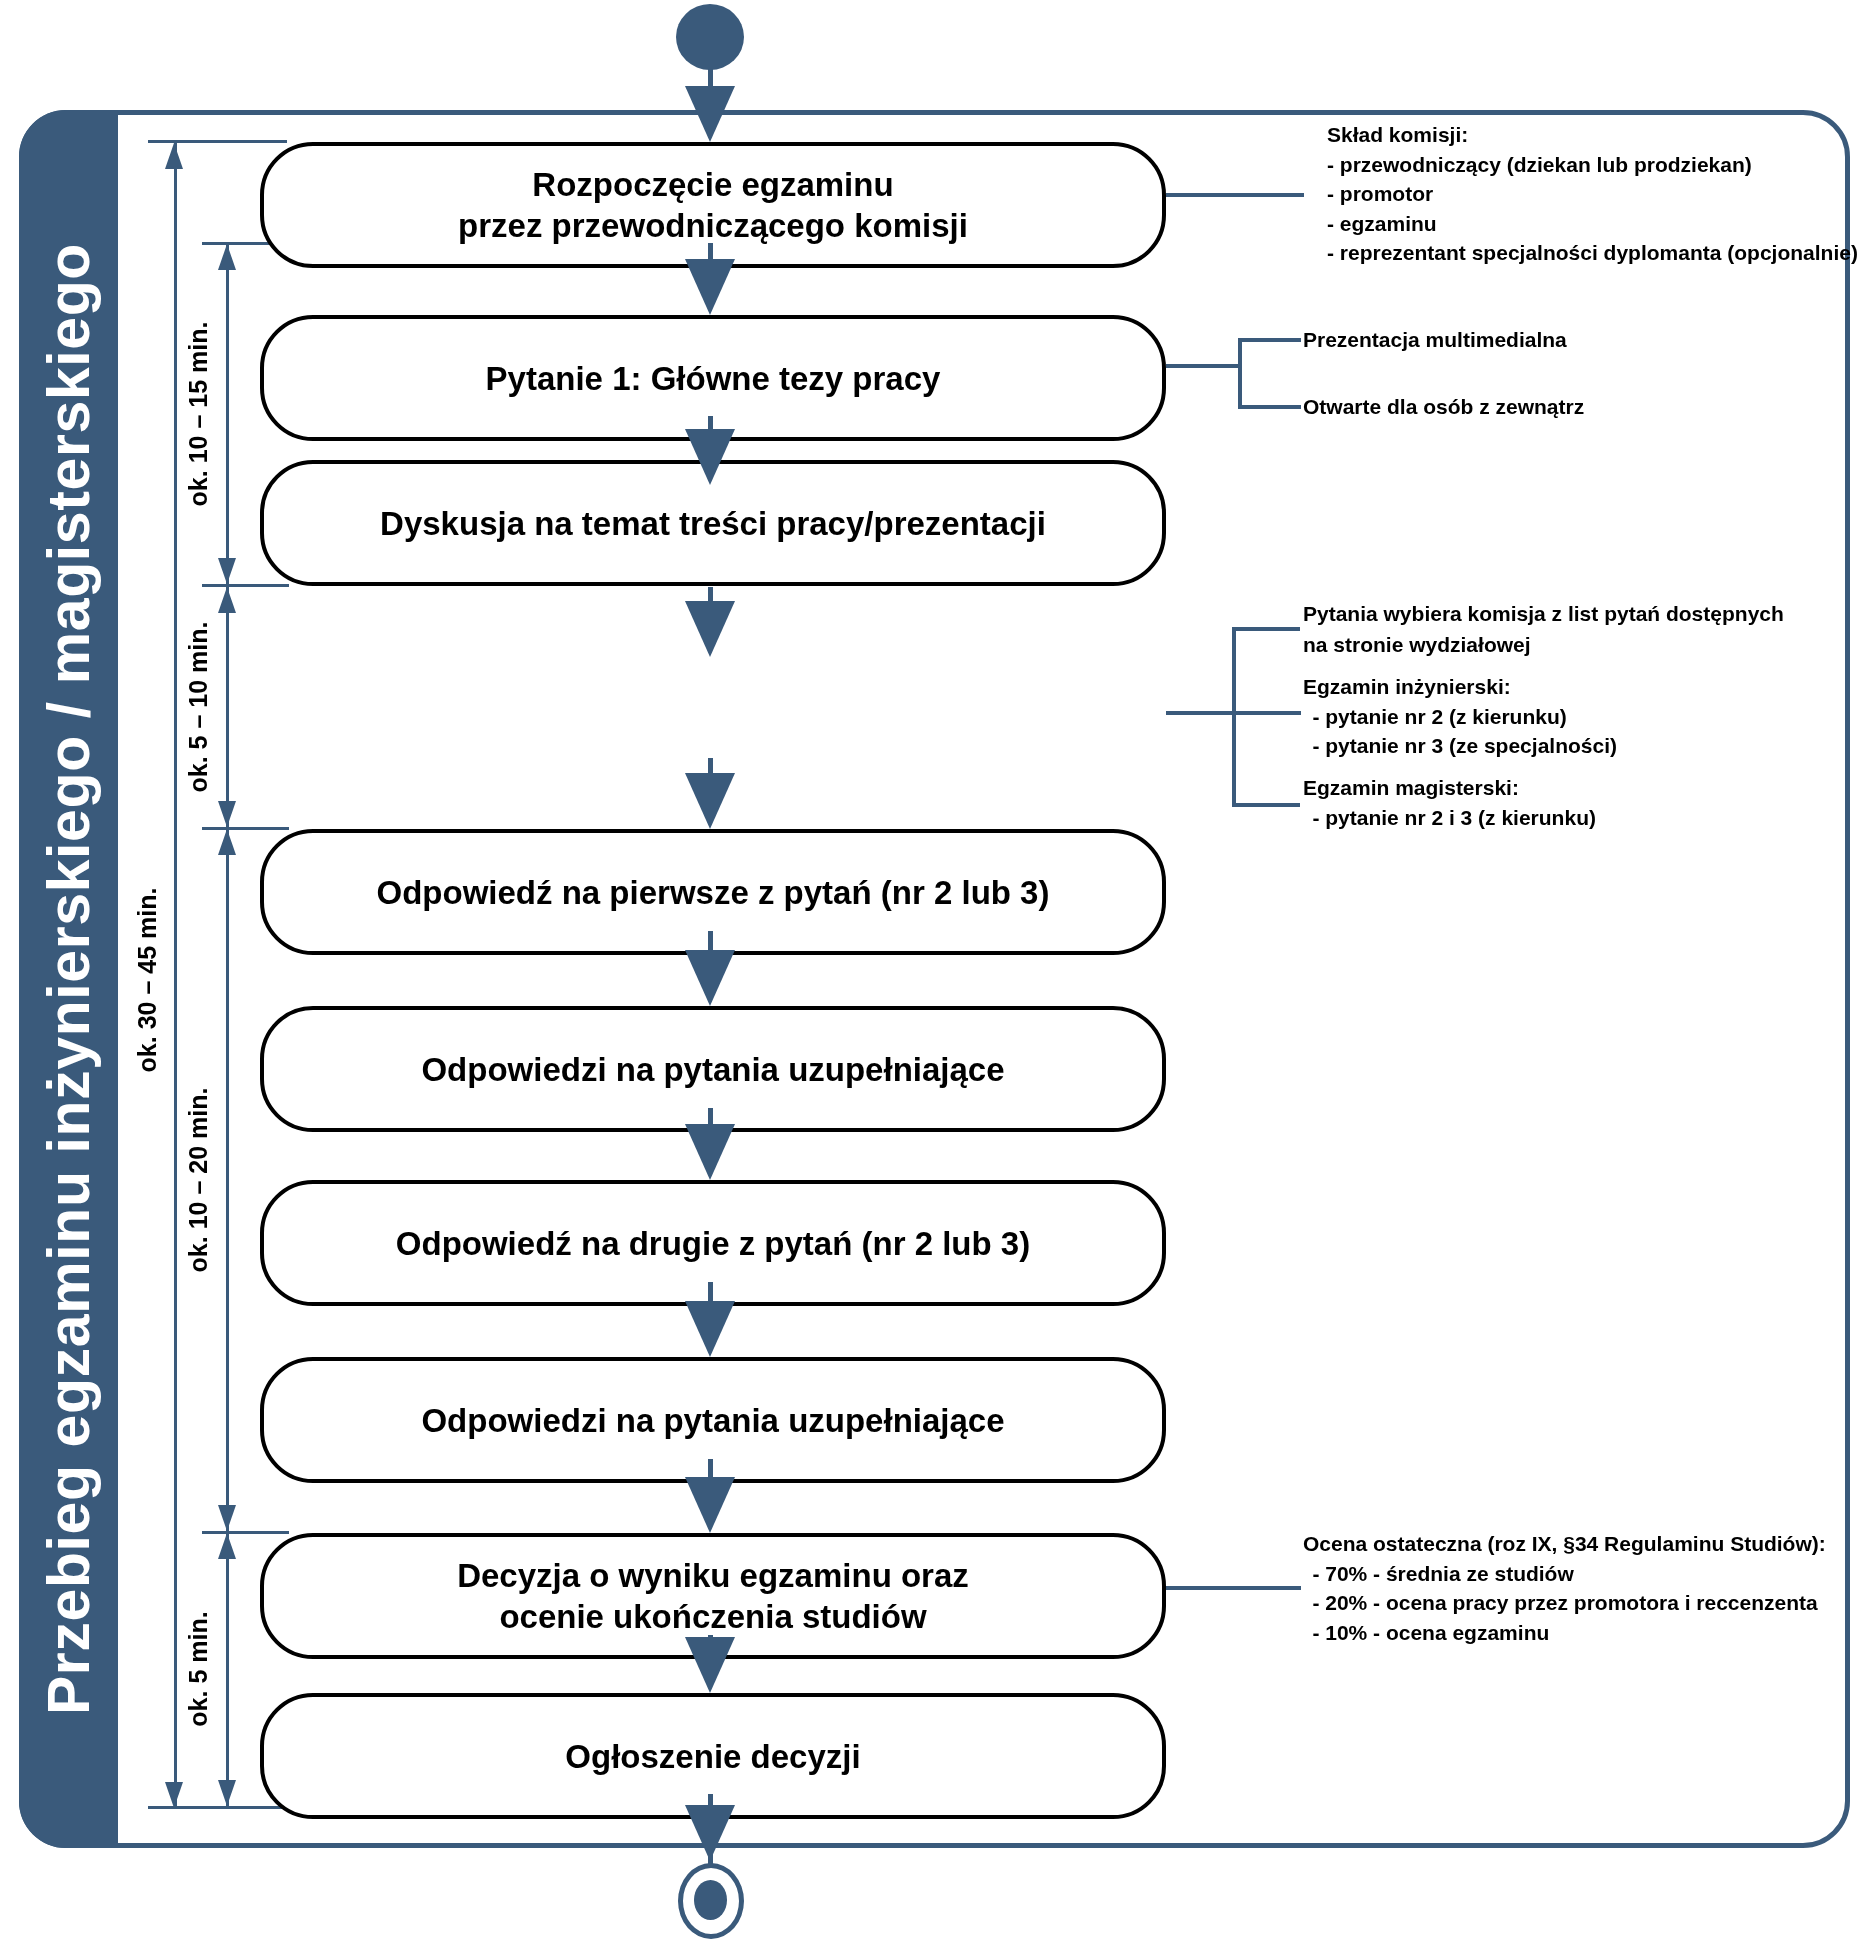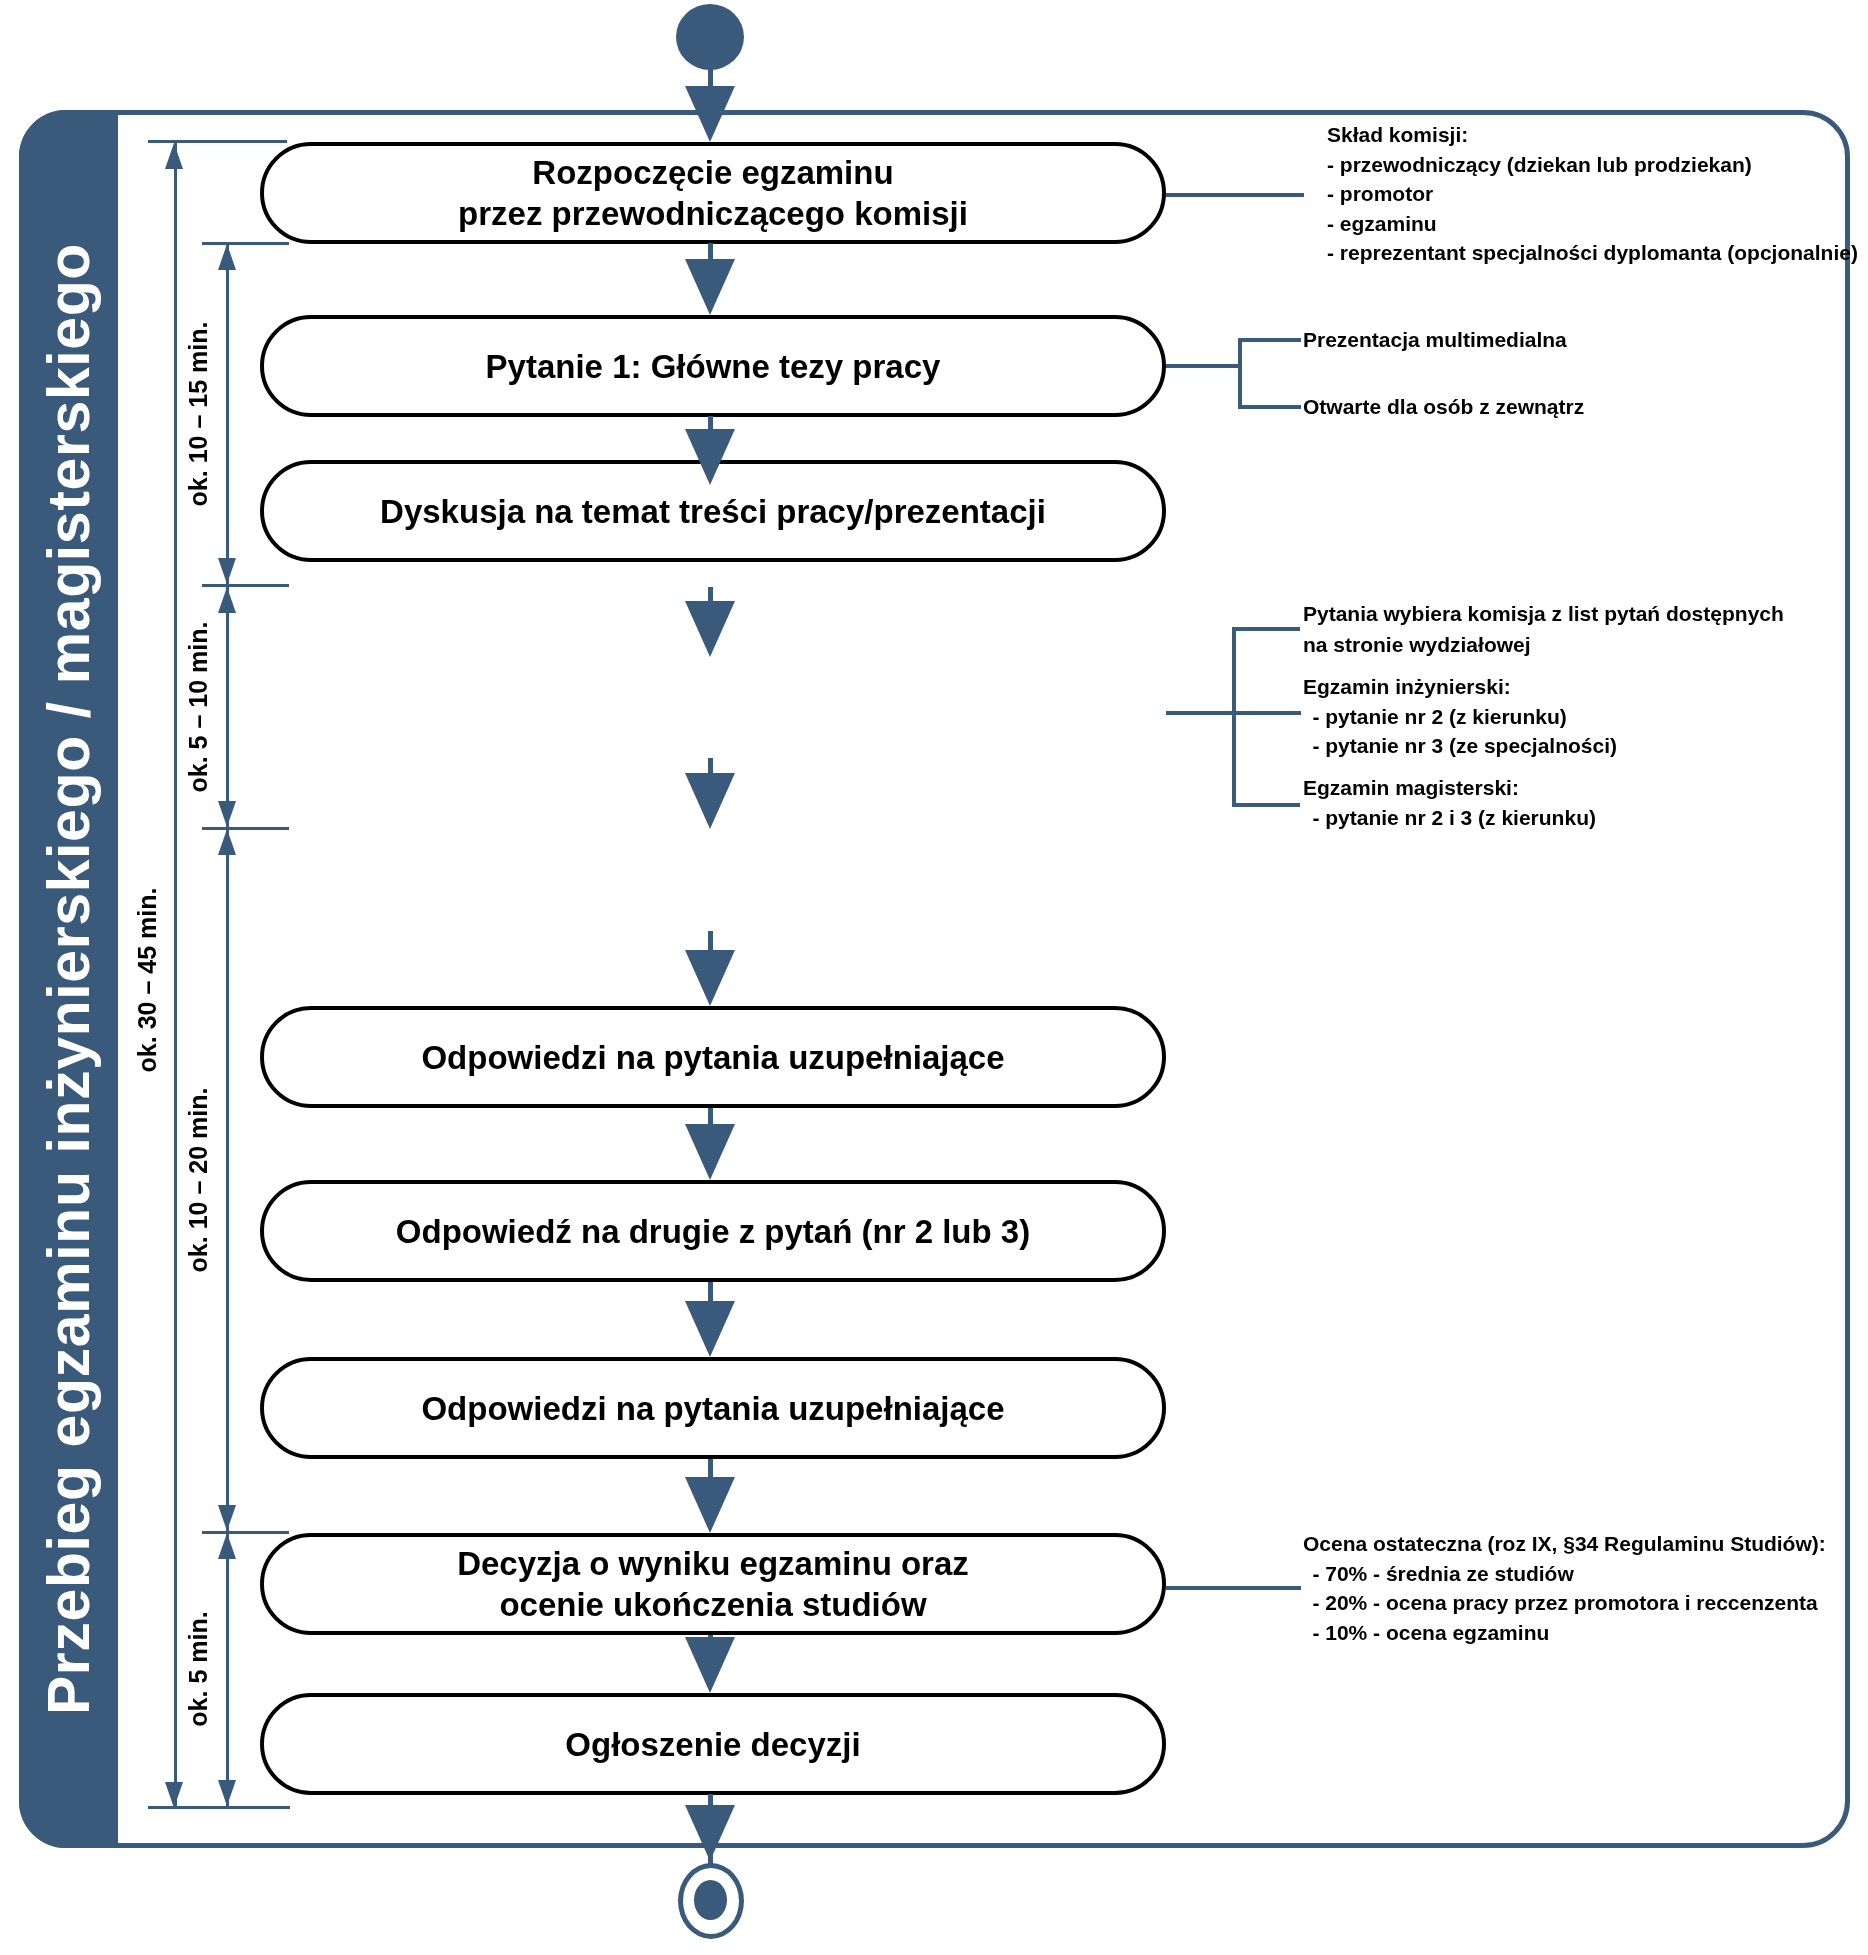--- a/index.html
+++ b/index.html
@@ -13,21 +13,21 @@
           font-family:"Liberation Sans",sans-serif;overflow:hidden;}
   .frame{position:absolute;left:19px;top:110px;width:1831px;height:1738px;
          box-sizing:border-box;border:5.3px solid var(--accent);border-radius:47px;
          background:var(--box-fill);z-index:1;}
   .sidebar{position:absolute;left:19px;top:110px;width:99px;height:1738px;
            background:var(--accent);border-radius:47px 0 0 47px;z-index:2;
            display:flex;align-items:center;justify-content:center;}
   .sidebar-title{writing-mode:vertical-rl;transform:rotate(180deg);
                  color:#fff;font-size:59px;font-weight:bold;white-space:nowrap;
                  letter-spacing:0.6px;}
-  .flow-box{position:absolute;left:260px;width:906px;height:102px;box-sizing:border-box;
+  .flow-box{position:absolute;left:260px;width:906px;height:126px;box-sizing:border-box;
             background:var(--box-fill);border:4.7px solid var(--box-border);border-radius:53px;
             display:flex;align-items:center;justify-content:center;z-index:4;}
   .flow-box span{font-size:33px;font-weight:bold;color:var(--text);text-align:center;
                  line-height:41px;white-space:pre-line;}
   .flow-line{position:absolute;left:708px;width:5.3px;background:var(--accent);z-index:5;}
   .flow-head{position:absolute;left:685px;width:0;height:0;z-index:5;
              border-left:25px solid transparent;border-right:25px solid transparent;
              border-top:56px solid var(--accent);}
   .node-start{position:absolute;left:676px;top:3.5px;width:68px;height:66px;
               background:var(--accent);border-radius:50%;z-index:6;}
@@ -103,20 +103,23 @@
   <div class="flow-box" style="top:142px;">
     <span>Rozpoczęcie egzaminu
 przez przewodniczącego komisji</span>
     </div>
   <div class="flow-box" style="top:315px;">
     <span>Pytanie 1: Główne tezy pracy</span>
     </div>
   <div class="flow-box" style="top:460px;">
     <span>Dyskusja na temat treści pracy/prezentacji</span>
     </div>
+  <div class="flow-box" style="top:829px;">
+    <span>Odpowiedź na pierwsze z pytań (nr 2 lub 3)</span>
+    </div>
   <div class="flow-box" style="top:1006px;">
     <span>Odpowiedzi na pytania uzupełniające</span>
     </div>
   <div class="flow-box" style="top:1180px;">
     <span>Odpowiedź na drugie z pytań (nr 2 lub 3)</span>
     </div>
   <div class="flow-box" style="top:1357px;">
     <span>Odpowiedzi na pytania uzupełniające</span>
     </div>
   <div class="flow-box" style="top:1533px;">

